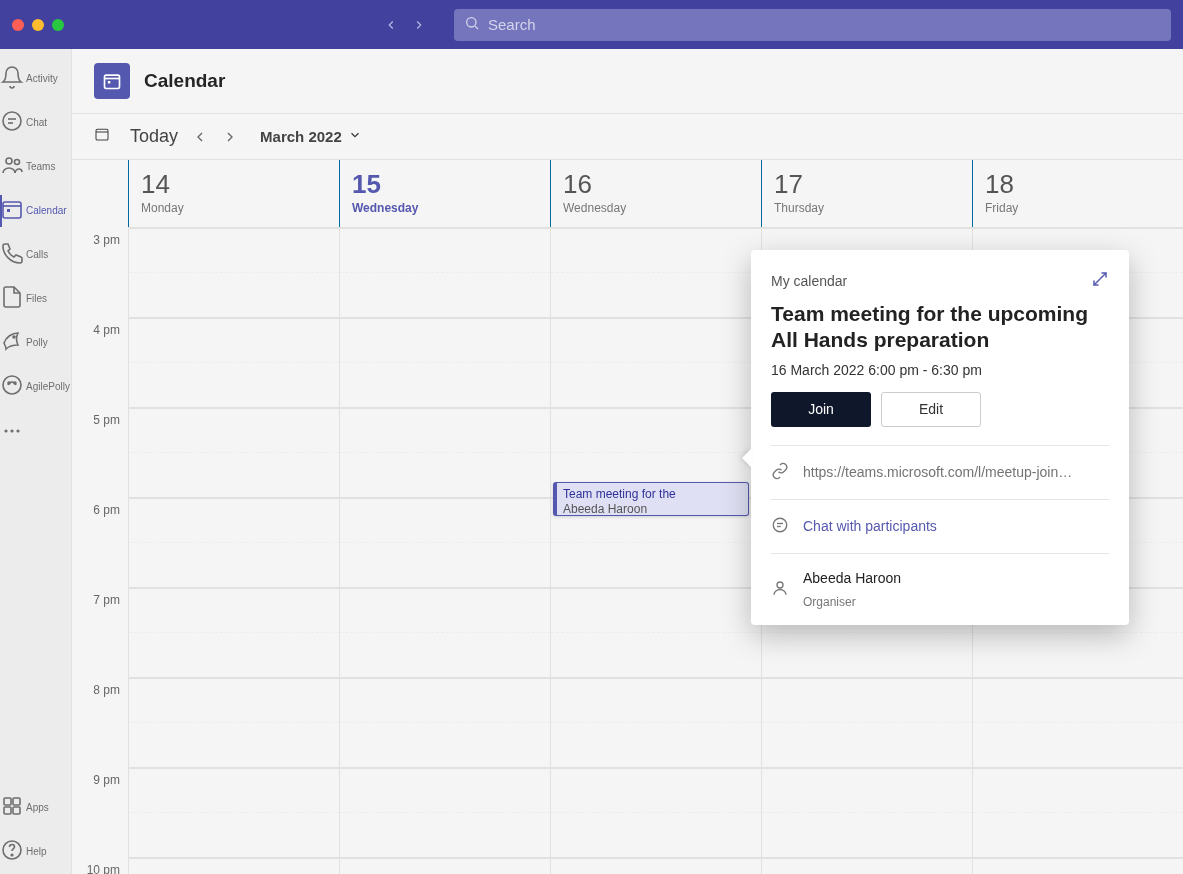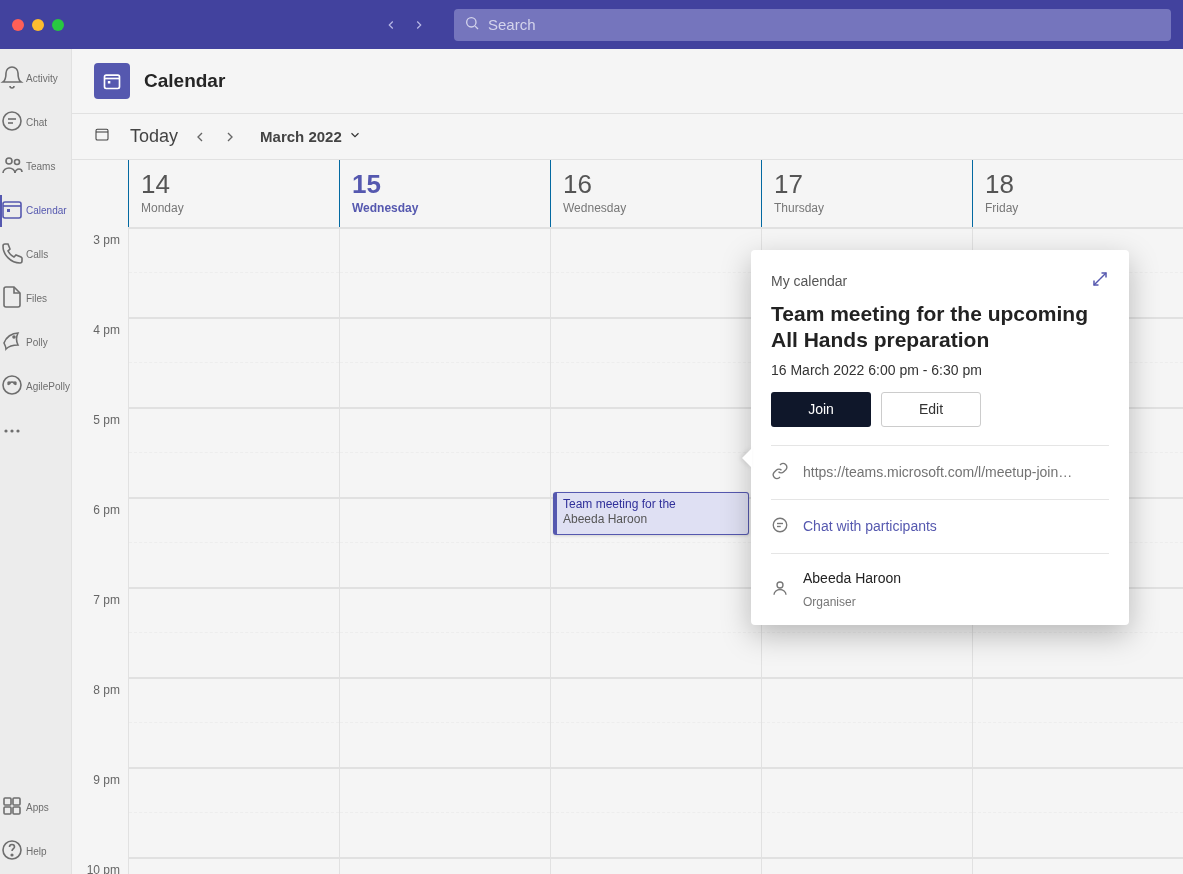--- a/index.html
+++ b/index.html
@@ -333,21 +333,21 @@
               <div class="slot hour-end"></div>
               <div class="slot"></div>
               <div class="slot hour-end"></div>
               <div class="slot"></div>
               <div class="slot hour-end"></div>
               <div class="slot"></div>
               <div class="slot hour-end"></div>
               <div class="slot"></div>
               <div class="slot hour-end"></div>
 
-            <div class="event" style="top:264px;height:43px">
+            <div class="event" style="top:254px;height:34px">
               <div class="ev-title">Team meeting for the</div>
               <div class="ev-org">Abeeda Haroon</div>
             </div>
           </div>
           <div class="col">
             <div class="slot"></div>
               <div class="slot hour-end"></div>
               <div class="slot"></div>
               <div class="slot hour-end"></div>
               <div class="slot"></div>

